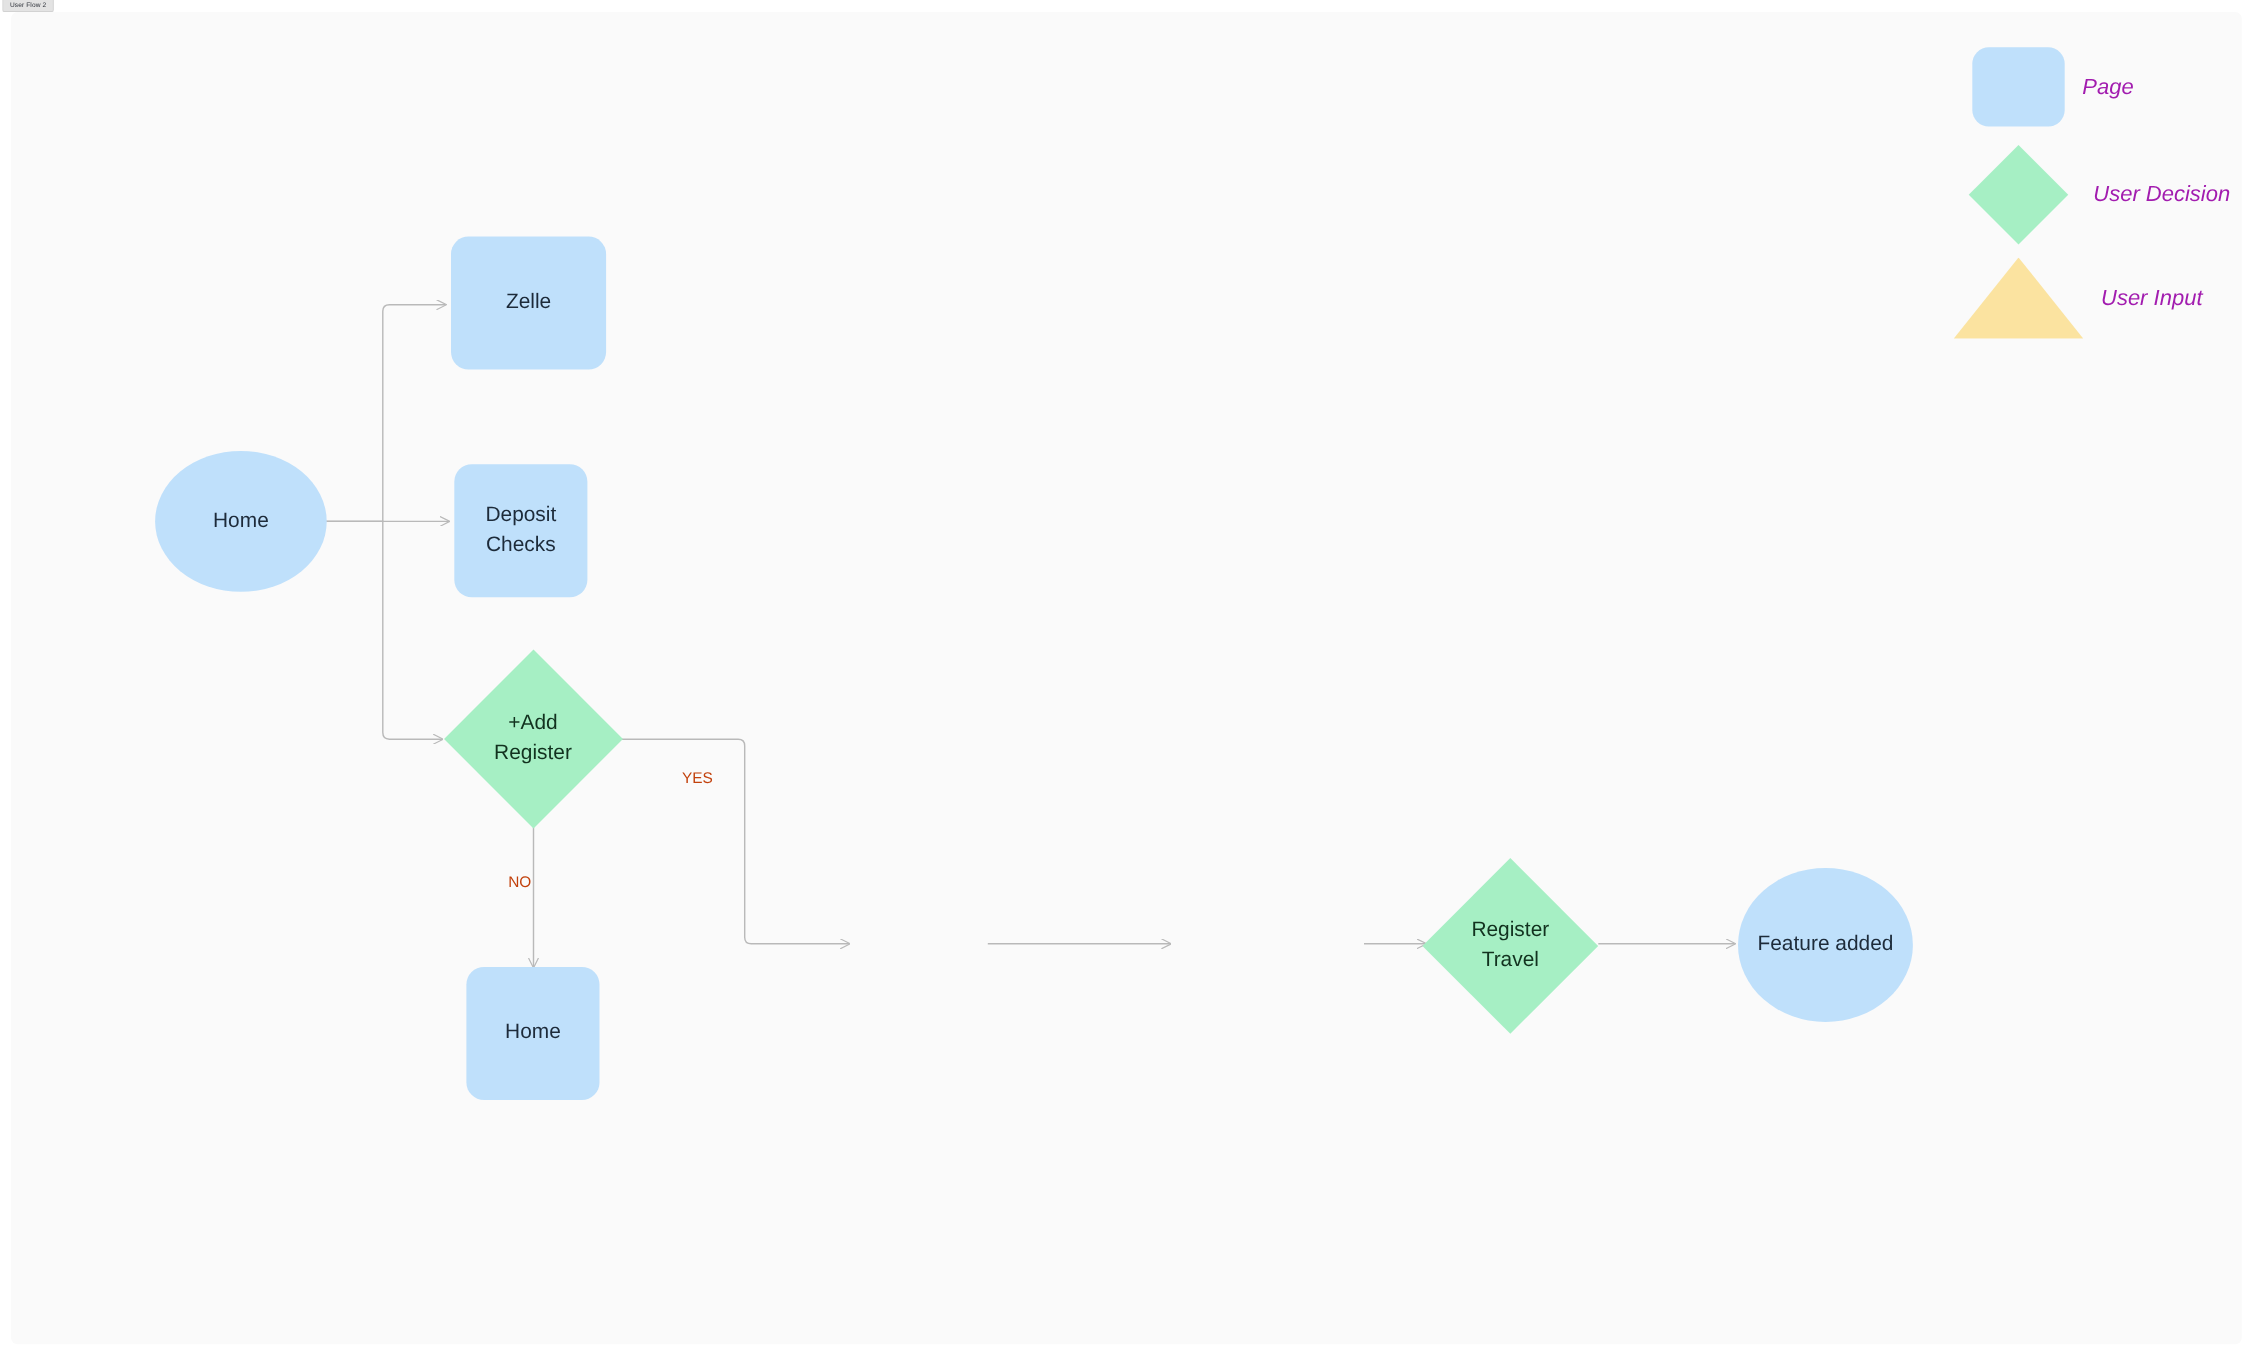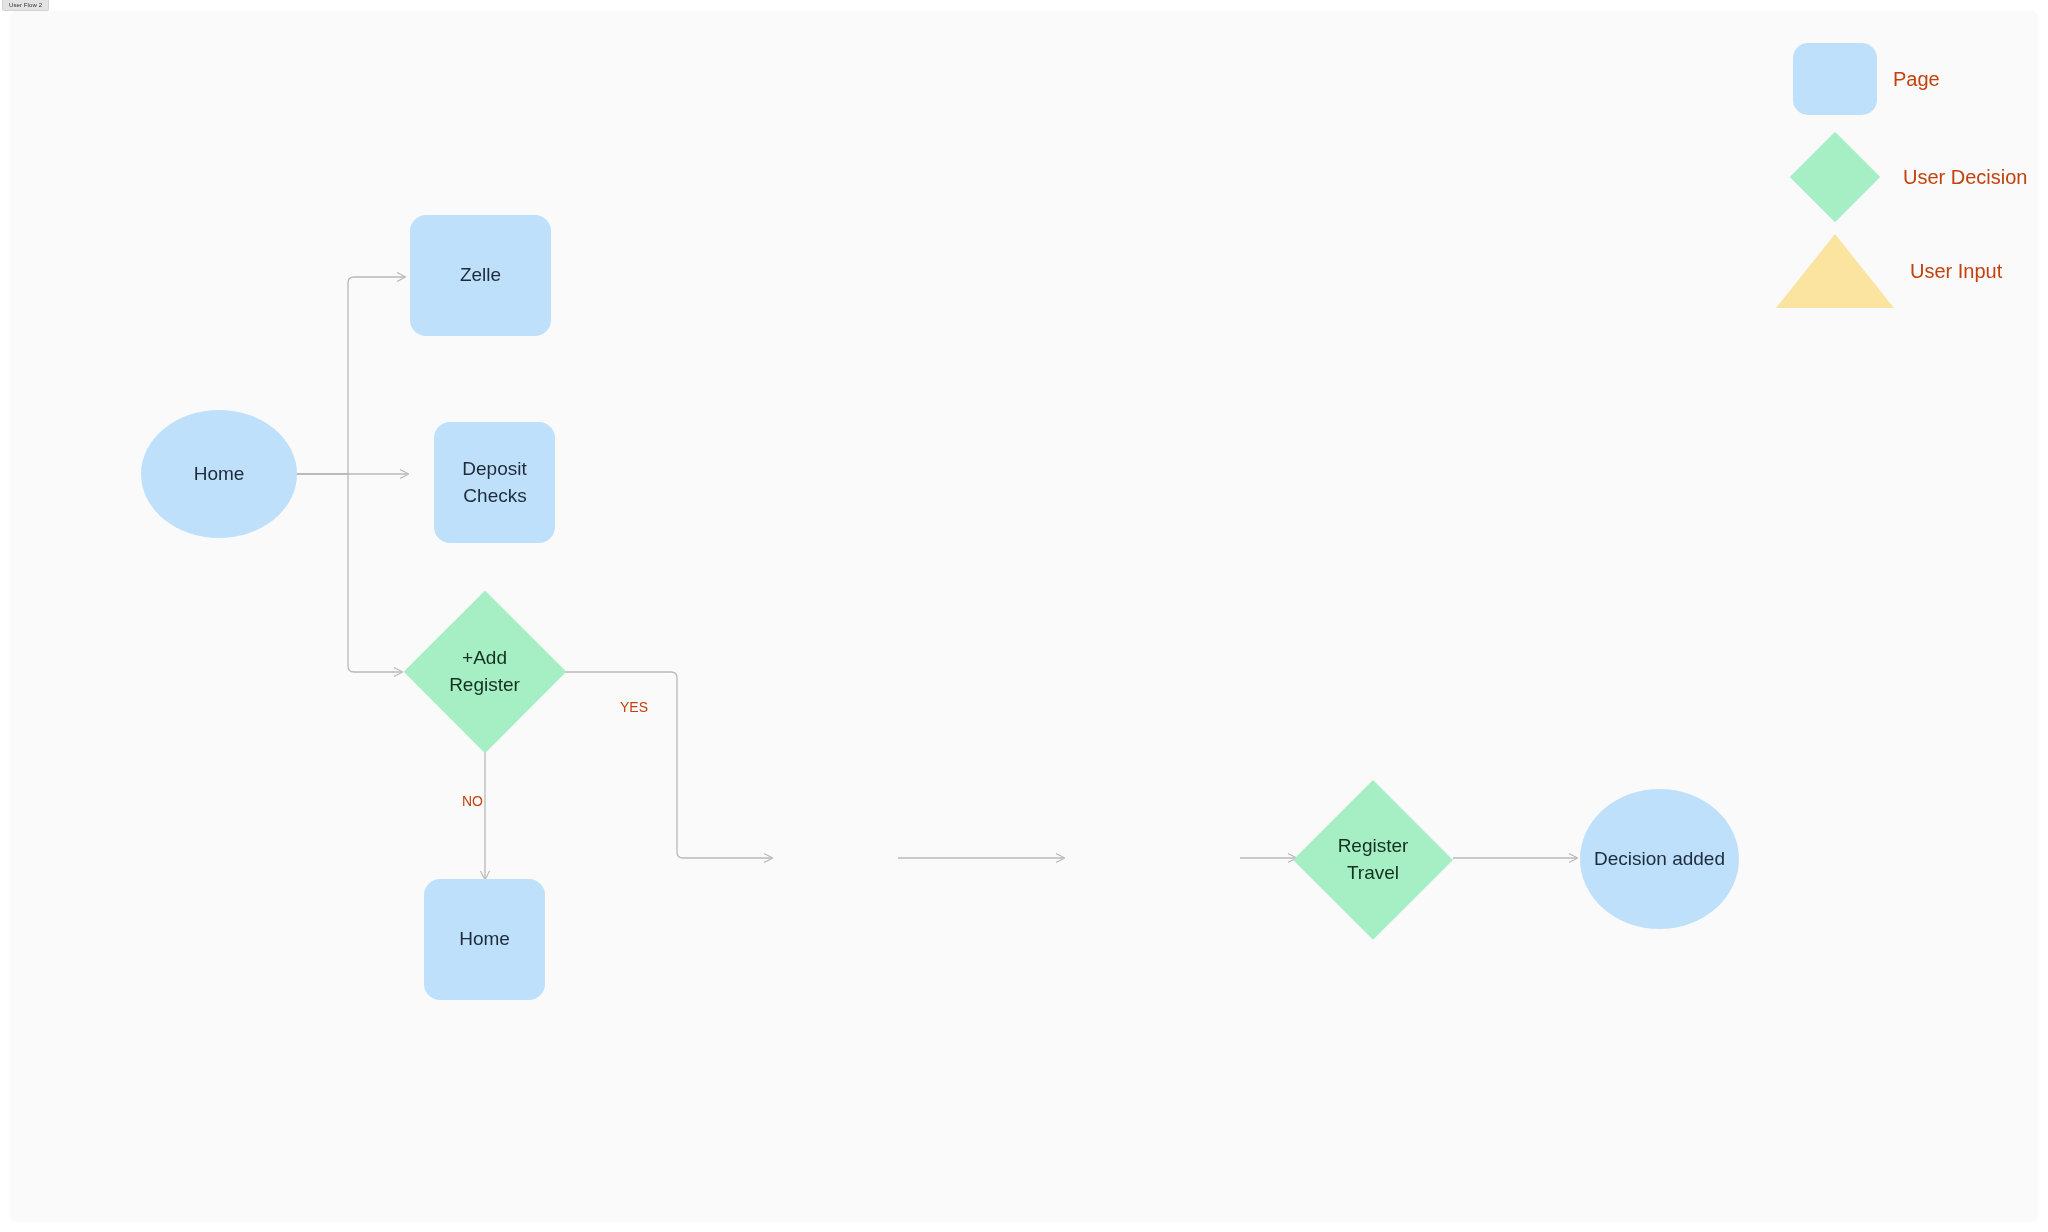--- a/index.html
+++ b/index.html
@@ -156,23 +156,24 @@
     display: block;
   }
   .sw-tri {
     width: 118px; height: 74px;
     background: #fbe3a0;
     clip-path: polygon(50% 0%, 100% 100%, 0% 100%);
   }
   .legend-text {
     margin-left: 16px;
     font-size: 20px;
-    color: #c2410c;
+    color: #a21caf;
     white-space: nowrap;
     font-family: "Liberation Sans", sans-serif;
+    font-style: italic;
   }
 </style>
 </head>
 <body>
 
 <div id="root">
 
   <div id="tabbar">
     <div id="tab-userflow2">
       <span>User Flow 2</span>
@@ -211,21 +212,21 @@
     <div class="edge-label" style="left:452px; top:782px;">NO</div>
 
     <div class="node shape-circle" style="left:131px; top:399px; width:156px; height:128px;">
       <span class="label">Home</span>
     </div>
 
     <div class="node shape-rect" style="left:400px; top:204px; width:141px; height:121px;">
       <span class="label">Zelle</span>
     </div>
 
-    <div class="node shape-rect" style="left:424px; top:411px; width:121px; height:121px;text-align:right;">
+    <div class="node shape-rect" style="left:403px; top:411px; width:121px; height:121px;">
       <span class="label">Deposit
 Checks</span>
     </div>
 
     <div class="node shape-diamond" style="left:393px; top:579px; width:163px; height:163px;">
       <span class="dia-fill"></span>
       <span class="label">+Add
 Register</span>
     </div>
 
@@ -235,21 +236,21 @@
 
 
 
     <div class="node shape-diamond" style="left:1283px; top:769px; width:160px; height:160px;">
       <span class="dia-fill"></span>
       <span class="label">Register
 Travel</span>
     </div>
 
     <div class="node shape-circle" style="left:1570px; top:778px; width:159px; height:140px;">
-      <span class="label">Decision added</span>
+      <span class="label">Feature added</span>
     </div>
 
     <div id="legend">
 
       <div class="legend-row" style="left:0px; top:0px;">
         <span class="legend-swatch sw-rect"></span>
         <span class="legend-text">Page</span>
       </div>
 
       <div class="legend-row" style="left:-10px; top:90px;">

